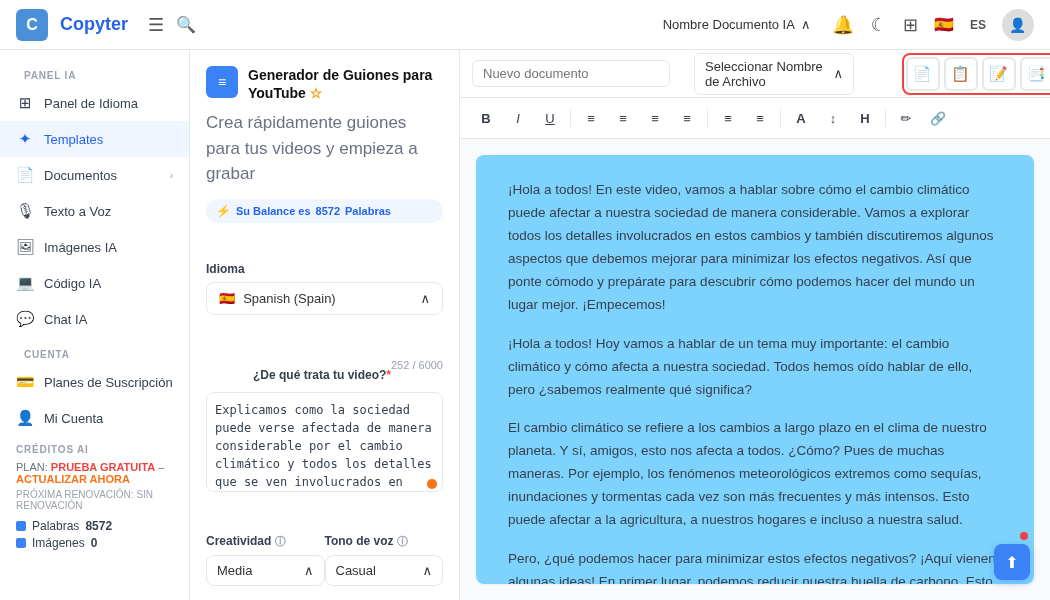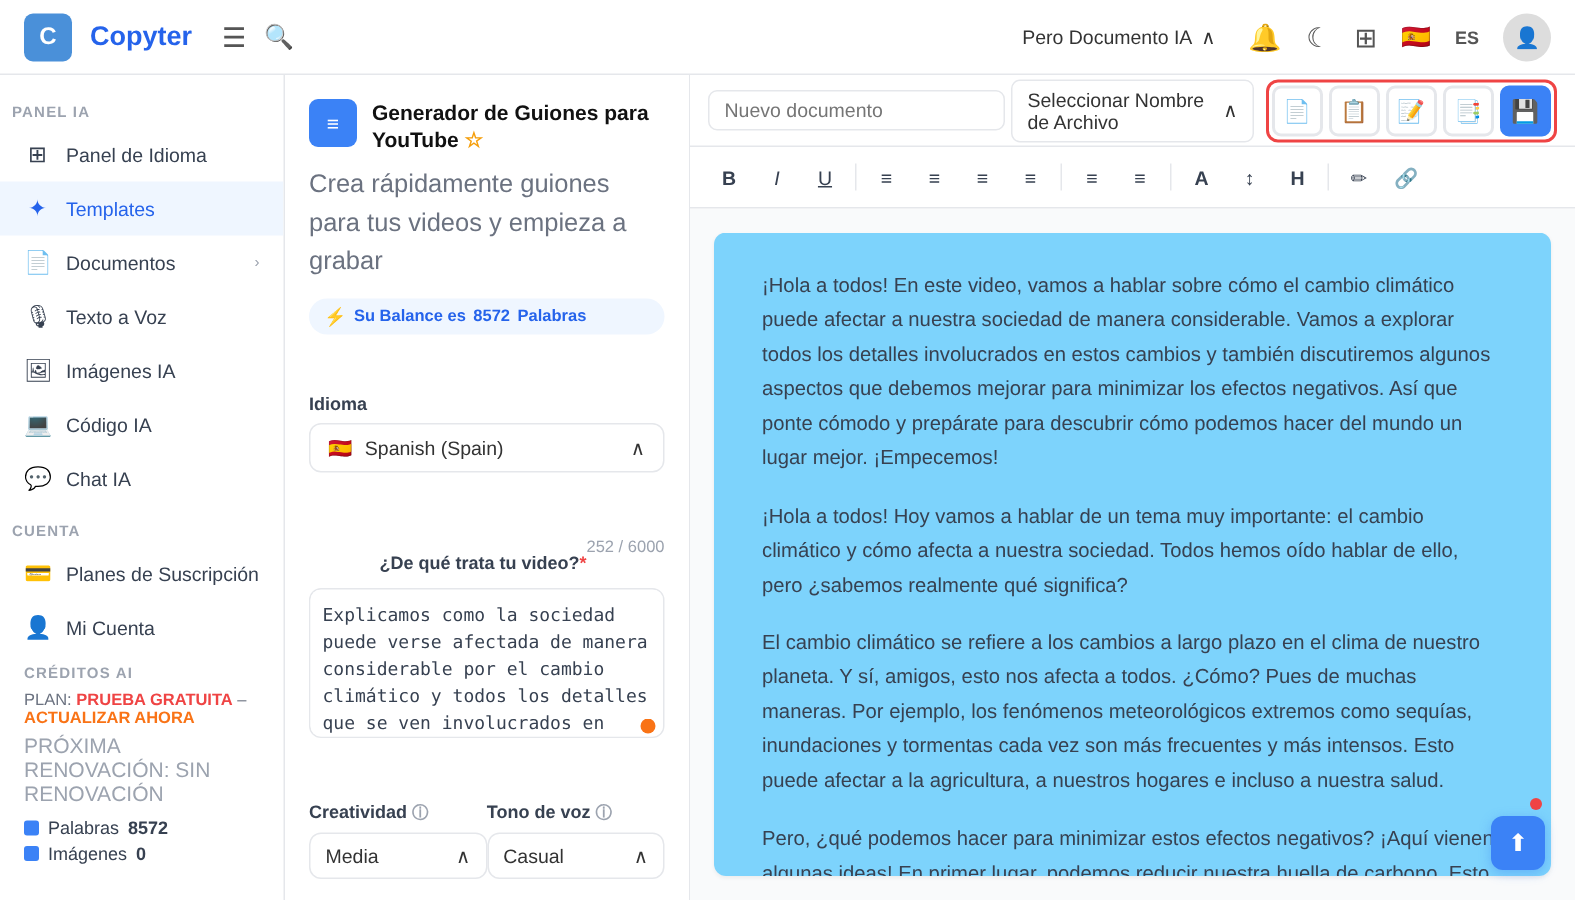--- a/index.html
+++ b/index.html
@@ -38,36 +38,36 @@
     
     .main-layout { display: flex; flex: 1; overflow: hidden; }
 
     
     .sidebar {
       width: 190px; background: #fff; border-right: 1px solid #e5e7eb;
       display: flex; flex-direction: column; flex-shrink: 0; overflow-y: auto; padding: 8px 0;
     }
     .sidebar-section-label {
       font-size: 10px; font-weight: 700; color: #9ca3af; letter-spacing: 0.8px;
-      padding: 12px 8px 4px; text-transform: uppercase;
+      padding: 12px 24px 4px; text-transform: uppercase;
     }
     .sidebar-item {
       display: flex; align-items: center; gap: 10px;
       padding: 9px 16px; cursor: pointer; color: #374151; font-size: 13px;
       border-radius: 0; transition: background 0.15s;
     }
     .sidebar-item.active { background: #eff6ff; color: #2563eb; }
     .sidebar-item .si-icon { font-size: 15px; width: 18px; text-align: center; flex-shrink: 0; }
     .sidebar-item .si-label { flex: 1; }
     .sidebar-item .si-arrow { font-size: 10px; color: #9ca3af; }
     .credits-section { padding: 8px 16px; }
     .credits-label { font-size: 10px; font-weight: 700; color: #9ca3af; letter-spacing: 0.8px; text-transform: uppercase; margin-bottom: 6px; }
     .plan-row { font-size: 11px; color: #6b7280; margin-bottom: 4px; }
     .plan-row a { color: #ef4444; font-weight: 700; text-decoration: none; }
-    .renovacion-row { font-size: 14px; color: #9ca3af; margin-bottom: 8px; }
+    .renovacion-row { font-size: 10px; color: #9ca3af; margin-bottom: 8px; }
     .credit-item { display: flex; align-items: center; gap: 6px; font-size: 12px; color: #374151; margin-bottom: 3px; }
     .credit-dot { width: 10px; height: 10px; background: #3b82f6; border-radius: 2px; flex-shrink: 0; }
     .credit-val { font-weight: 600; }
 
     
     .center-panel {
       width: 270px; background: #fff; border-right: 1px solid #e5e7eb;
       display: flex; flex-direction: column; flex-shrink: 0; overflow-y: auto; padding: 16px;
     }
     .template-header { display: flex; align-items: flex-start; gap: 10px; margin-bottom: 8px; }
@@ -127,21 +127,21 @@
       border: none; border-radius: 8px; font-size: 14px; font-weight: 700;
       cursor: pointer; letter-spacing: 0.5px; margin-top: 6px;
     }
     .info-icon { color: #9ca3af; font-size: 11px; cursor: pointer; }
 
     
     .editor-panel { flex: 1; display: flex; flex-direction: column; background: #f9fafb; overflow: hidden; }
     .editor-topbar {
       display: flex; align-items: center; height: 48px;
       background: #fff; border-bottom: 1px solid #e5e7eb;
-      padding: 0 12px; gap: 4px; flex-shrink: 0;
+      padding: 0 12px; gap: 24px; flex-shrink: 0;
     }
     .doc-name-input {
       flex: 1; border: 1px solid #e5e7eb; border-radius: 6px;
       padding: 5px 10px; font-size: 13px; outline: none;
       max-width: 200px;
     }
     .select-name-area {
       display: flex; align-items: center; gap: 6px;
       border: 1px solid #e5e7eb; border-radius: 6px; padding: 5px 10px;
       cursor: pointer; font-size: 13px; min-width: 160px;
@@ -198,21 +198,21 @@
 
 <nav class="topnav">
   <div class="logo-box">
     <span>C</span>
   </div>
   <span class="logo-text">Copyter</span>
   <span class="nav-icon">☰</span>
   <span class="nav-search">🔍</span>
   <div class="nav-spacer"></div>
   <div class="nav-crear-btn">
-    <span>Pero Documento IA</span>
+    <span>Nombre Documento IA</span>
     <span>∧</span>
   </div>
   <div class="nav-icons-right">
     <span class="nav-icon-btn">🔔</span>
     <span class="nav-icon-btn">☾</span>
     <span class="nav-icon-btn">⊞</span>
     <span class="flag">🇪🇸</span>
     <span class="lang-label">ES</span>
     <div class="avatar">👤</div>
   </div>

